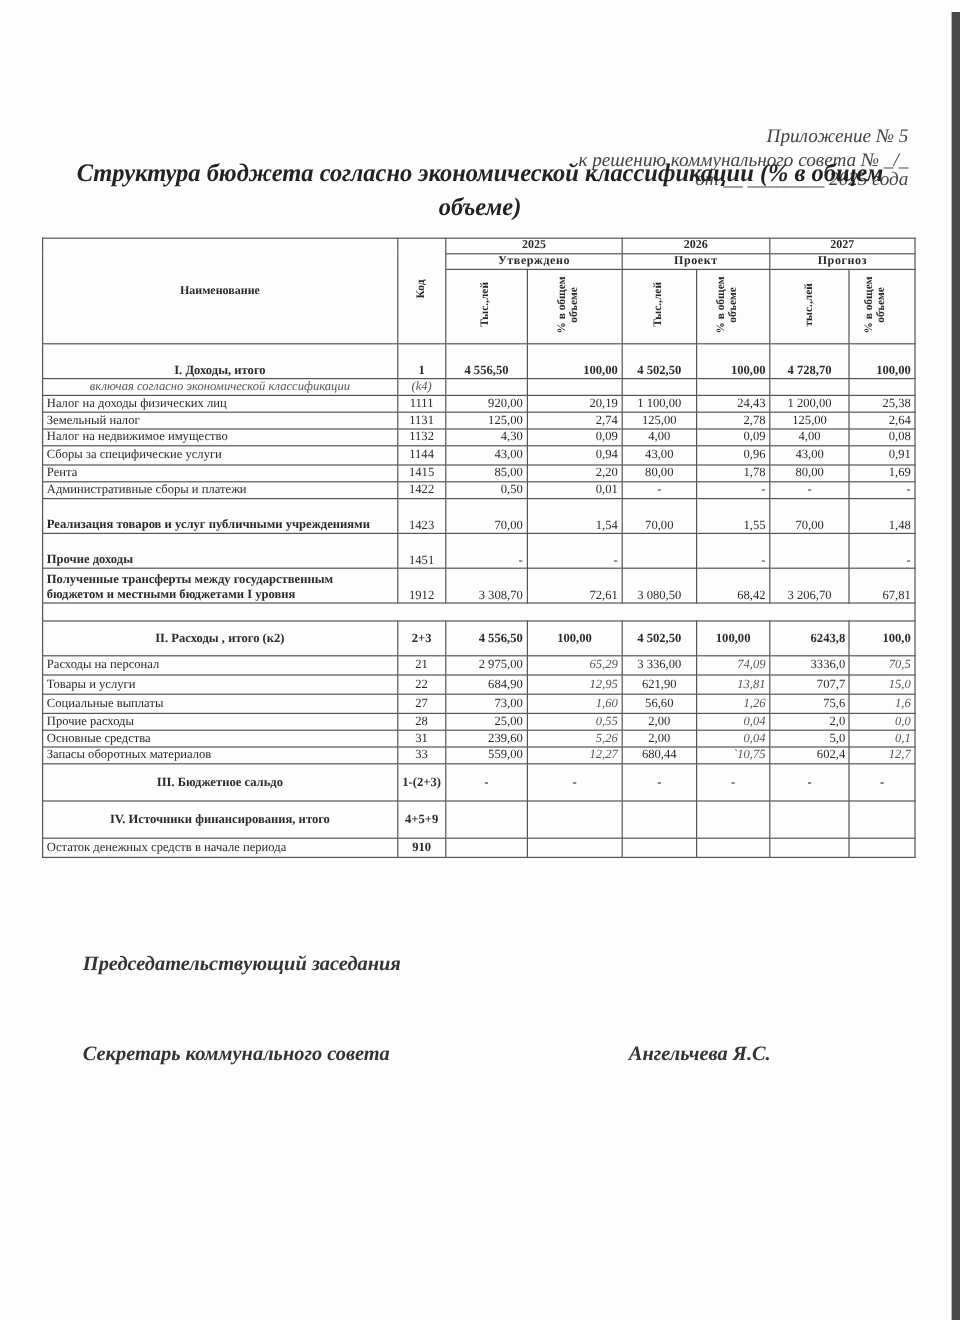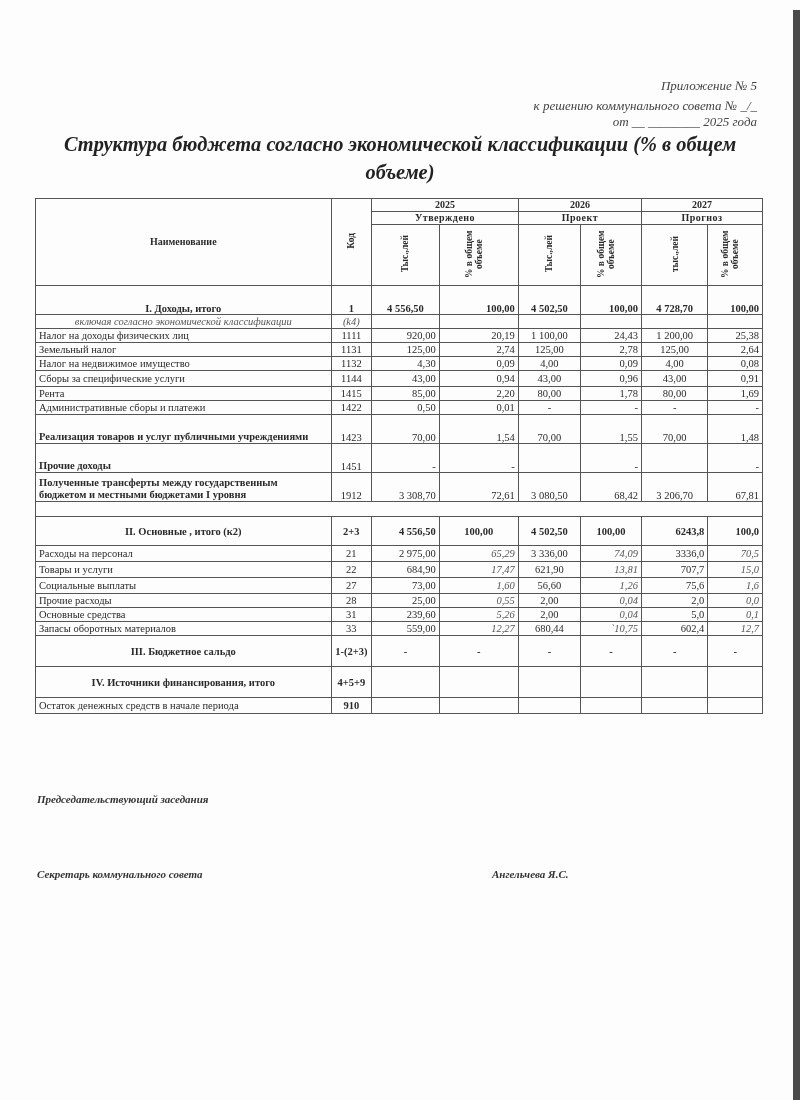--- a/index.html
+++ b/index.html
@@ -1,21 +1,21 @@
 <!DOCTYPE html>
 <html><head>
 <meta charset="utf-8">
 <style>
   html, body { margin: 0; padding: 0; }
   body {
     width: 800px; height: 1100px; position: relative; overflow: hidden;
     background: #fdfdfd; font-family: "Liberation Serif", serif; color: #2a2a2a;
   }
   .edge-strip { position: absolute; top: 10px; right: 0; width: 7px; height: 1090px; background: #4a4a4a; }
-  .annex { position: absolute; right: 43px; text-align: right; font-style: italic; font-size: 13px; color: #444; }
+  .annex { position: absolute; right: 43px; text-align: right; font-style: italic; font-size: 16px; color: #444; margin-top: 27px; }
   .annex.l1 { top: 78px; }
   .annex.l2 { top: 98px; }
   .annex.l3 { top: 114px; }
   .doc-title {
     position: absolute; top: 130px; left: 20px; width: 760px; text-align: center;
     font-family: "Liberation Serif", serif; font-style: italic; font-weight: bold;
     font-size: 21px; line-height: 28px; color: #222; transform: scaleX(0.97);
   }
   table.budget {
     position: absolute; top: 198px; left: 35px; width: 728px;
@@ -40,21 +40,21 @@
   .bold { font-weight: bold; }
   .row-h14 td { height: 13px; line-height: 13px; }
   .row-h16 td { height: 15px; line-height: 15px; }
   .row-tall td { height: 28px; vertical-align: bottom; padding-bottom: 2px; }
   .row-total1 td { height: 28px; vertical-align: bottom; padding-bottom: 1px; }
   .row-spacer td { height: 14px; }
   .row-total2 td { height: 28px; }
   .row-section td { height: 30px; }
   .wrap { white-space: normal !important; line-height: 12px; font-weight: bold; }
   .thick-top td { border-top: 2px solid #444; }
-  .sign { position: absolute; font-style: italic; font-weight: bold; font-size: 11px; color: #333; }
+  .sign { position: absolute; font-style: italic; font-weight: bold; font-size: 17px; color: #333; margin-left: 32px; }
 </style>
 </head>
 <body>
 
 <div class="edge-strip"></div>
 
 <div class="annex l1">Приложение № 5</div>
 <div class="annex l2">к решению коммунального совета № _/_</div>
 <div class="annex l3">от __ ________ 2025 года</div>
 
@@ -204,21 +204,21 @@
         <td class="num">68,42</td>
         <td class="ctr">3 206,70</td>
         <td class="num">67,81</td>
       </tr>
     </tbody>
   <tbody>
       <tr class="row-spacer">
         <td colspan="8"></td>
       </tr>
   <tr class="row-total2 bold thick-top">
-    <td class="ctr">II. Основные , итого (к2)</td>
+    <td class="ctr">II. Расходы , итого (к2)</td>
     <td class="ctr">2+3</td>
     <td class="num">4 556,50</td>
     <td class="ctr">100,00</td>
     <td class="ctr">4 502,50</td>
     <td class="ctr">100,00</td>
     <td class="num">6243,8</td>
     <td class="num">100,0</td>
   </tr>
   </tbody>
     <tbody id="expense-rows">
@@ -229,21 +229,21 @@
         <td class="num it">65,29</td>
         <td class="ctr">3 336,00</td>
         <td class="num it">74,09</td>
         <td class="num">3336,0</td>
         <td class="num it">70,5</td>
       </tr>
       <tr class="row-h16">
         <td>Товары и услуги</td>
         <td class="ctr">22</td>
         <td class="num">684,90</td>
-        <td class="num it">17,47</td>
+        <td class="num it">12,95</td>
         <td class="ctr">621,90</td>
         <td class="num it">13,81</td>
         <td class="num">707,7</td>
         <td class="num it">15,0</td>
       </tr>
       <tr class="row-h16">
         <td>Социальные выплаты</td>
         <td class="ctr">27</td>
         <td class="num">73,00</td>
         <td class="num it">1,60</td>

